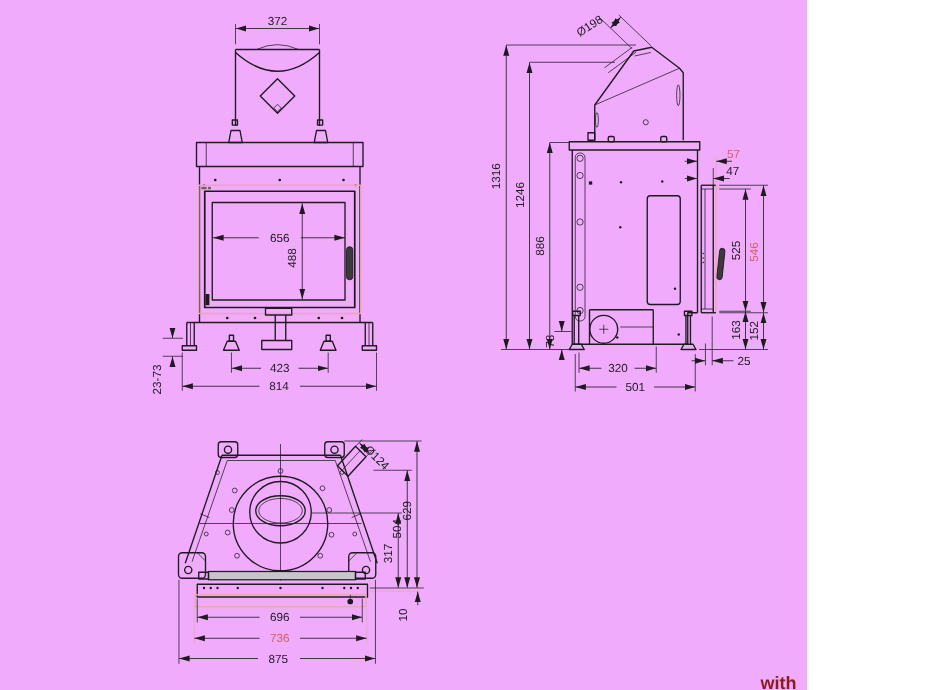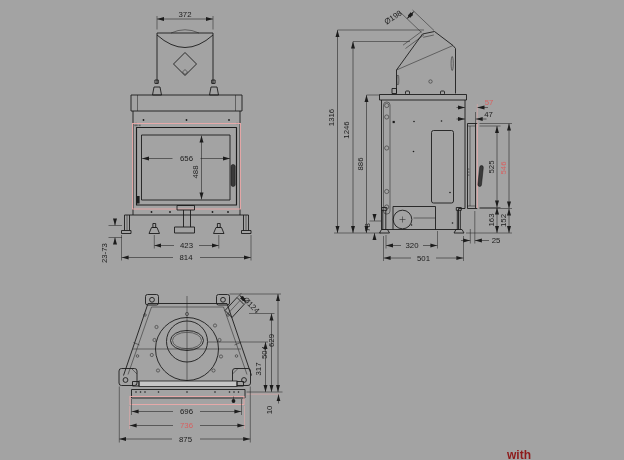--- a/index.html
+++ b/index.html
@@ -1,16 +1,16 @@
 <!DOCTYPE html>
 <html><head>
 <meta charset="utf-8">
 <style>
   html,body{margin:0;padding:0;background:#fff;}
-  #canvas{position:relative;width:624px;height:460px;background:#a3a3a3;overflow:hidden;
+  #canvas{position:relative;width:538px;height:460px;background:#f0abfc;overflow:hidden;
           font-family:"Liberation Sans",sans-serif;}
   svg{position:absolute;left:0;top:0;}
   .ln{fill:none;stroke:#1c1c1c;stroke-width:0.9;stroke-linejoin:round;}
   .lh{fill:none;stroke:#1c1c1c;stroke-width:1.15;stroke-linejoin:round;}
   .lt{fill:none;stroke:#1c1c1c;stroke-width:0.5;}
   .dm{fill:none;stroke:#1c1c1c;stroke-width:0.55;}
   .rd{fill:none;stroke:#e9a9a9;stroke-width:0.95;}
   .rt{fill:none;stroke:#e9a9a9;stroke-width:0.55;}
   .fb{fill:#1c1c1c;stroke:none;}
   .gf{fill:#c6c6c6;stroke:#1c1c1c;stroke-width:0.8;}

